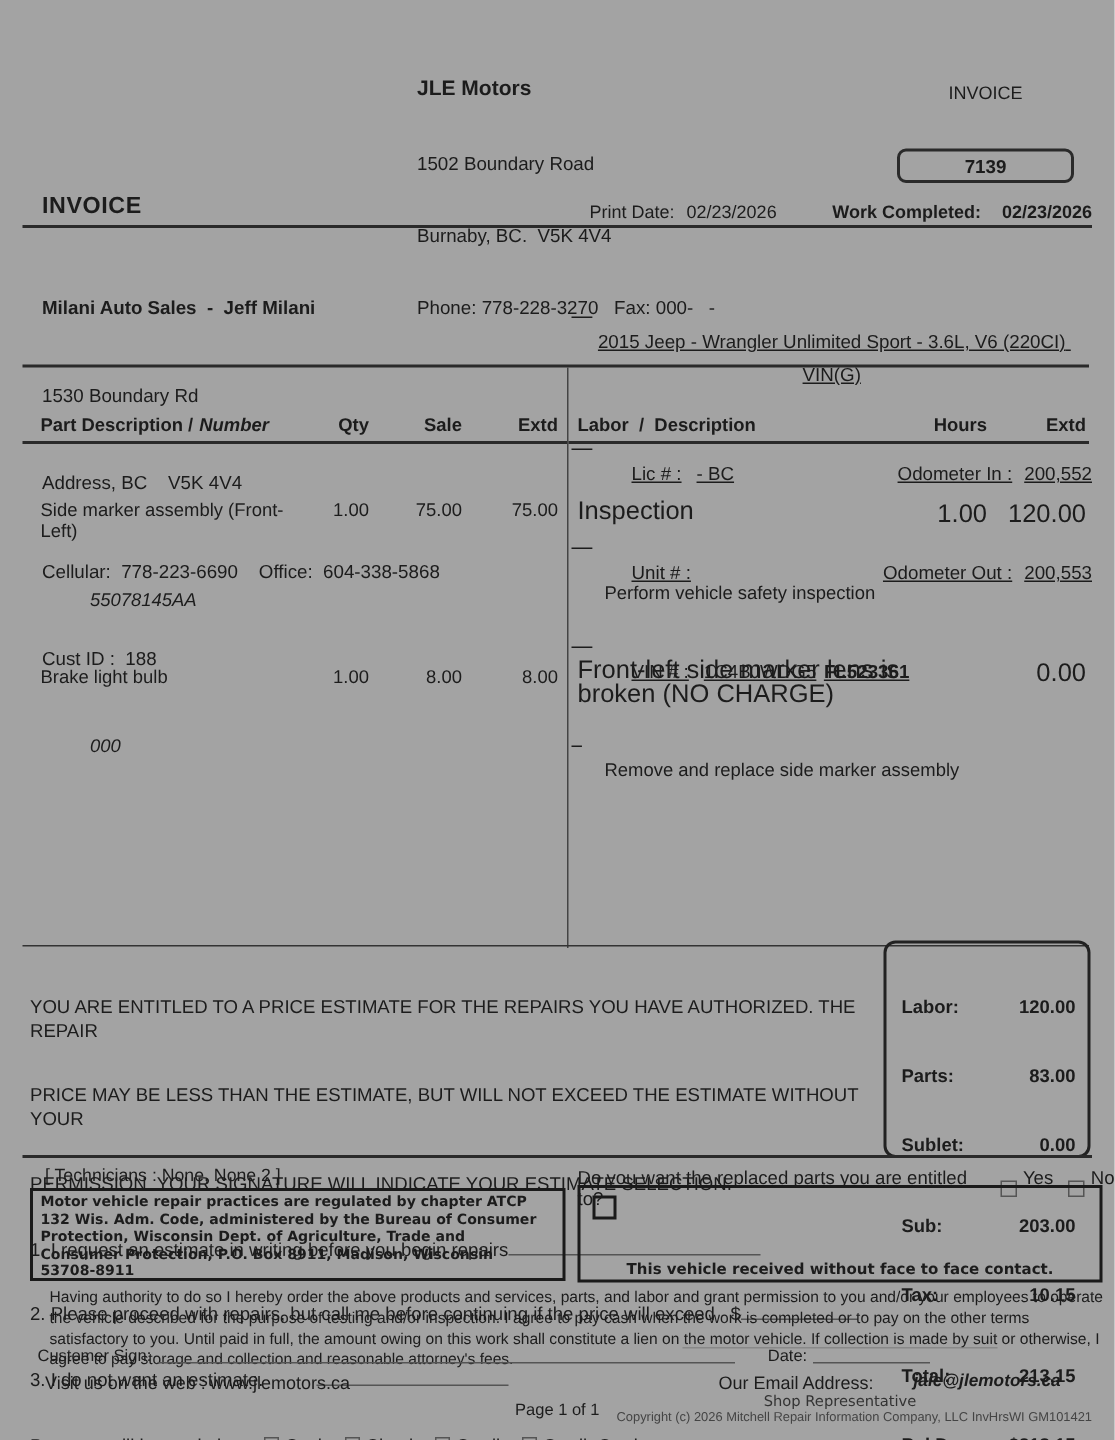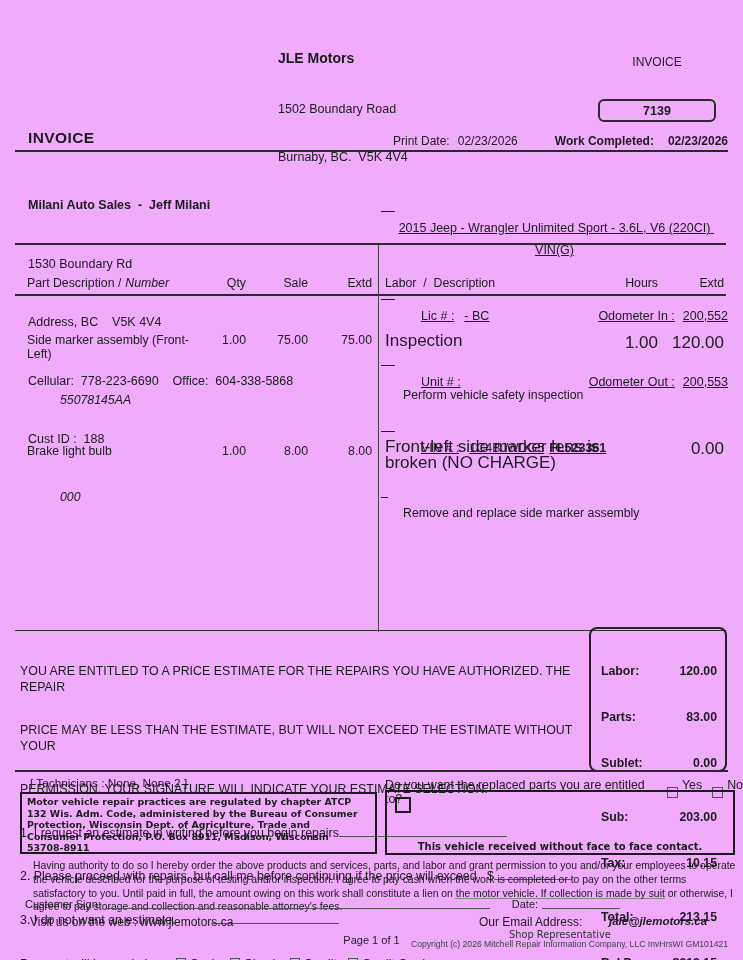--- a/index.html
+++ b/index.html
@@ -1,18 +1,18 @@
 <!DOCTYPE html>
 <html><head>
 <meta charset="utf-8">
 <style>
   html,body { margin:0; padding:0; background:#e8e8e8; }
   .page {
     position:relative; width:743px; height:960px; margin:0 auto;
-    background:#f0abfc; color:#1c1c1c;
+    background:#a3a3a3; color:#1c1c1c;
     font-family:"Liberation Sans", sans-serif; font-size:12.5px;
     white-space:pre-wrap; overflow:hidden;
   }
 
   
   .company { position:absolute; left:278px; top:18px; line-height:16px; font-size:12.5px; }
   .company-name { font-weight:bold; font-size:14px; margin-bottom:3px; }
   .inv-no { position:absolute; left:598px; top:27px; width:118px; text-align:center; }
   .inv-no-label { font-size:12px; margin-bottom:2px; }
   .inv-no-box { border:2px solid #2a2a2a; border-radius:6px; font-weight:bold; font-size:12.5px; padding:3px 0 2px 0; }
@@ -34,21 +34,21 @@
   .veh-left { display:flex; padding-left:40px; }
   .veh-left .val { margin-left:10px; }
   .veh-right { display:flex; }
   .veh-right .val { margin-left:8px; }
   .vin-bold { font-weight:bold; margin-left:5px; }
 
   
   .tables { position:absolute; left:15px; top:243px; width:711px; height:387px; border-top:2px solid #2a2a2a; display:flex; }
   .parts-col { width:363px; border-right:1px solid #444; }
   .labor-col { flex:1; }
-  .thead { display:flex; align-items:center; font-weight:normal; border-bottom:2px solid #2a2a2a; padding:3px 0 4px 0; font-size:12.3px; }
+  .thead { display:flex; align-items:center; font-weight:bold; border-bottom:2px solid #2a2a2a; padding:3px 0 4px 0; font-size:12.3px; }
   .pdesc-h { flex:1; padding-left:12px; display:flex; }
   .pdesc-h .it { font-style:italic; margin-left:4px; }
   .col-qty { width:50px; text-align:right; }
   .col-sale { width:62px; text-align:right; }
   .col-extd { width:64px; text-align:right; padding-right:6px; }
   .ldesc-h { flex:1; padding-left:6px; }
   .col-hours { width:55px; text-align:right; }
   .col-lextd { width:66px; text-align:right; padding-right:2px; }
   .prow { display:flex; align-items:baseline; margin-top:9px; font-size:12.3px; }
   .prow .desc { flex:1; padding-left:12px; }
@@ -99,20 +99,21 @@
 </head>
 <body>
 
 <div class="page">
 
   
   <div class="company">
     <div class="company-name">JLE Motors</div>
     <div>1502 Boundary Road</div>
     <div>Burnaby, BC.  V5K 4V4</div>
+    <div>Phone: 778-228-3270   Fax: 000-   -</div>
   </div>
 
   <div class="inv-no">
     <div class="inv-no-label">INVOICE</div>
     <div class="inv-no-box">7139</div>
   </div>
 
   
   <div class="doc-title">INVOICE</div>
   <div class="print-date">

